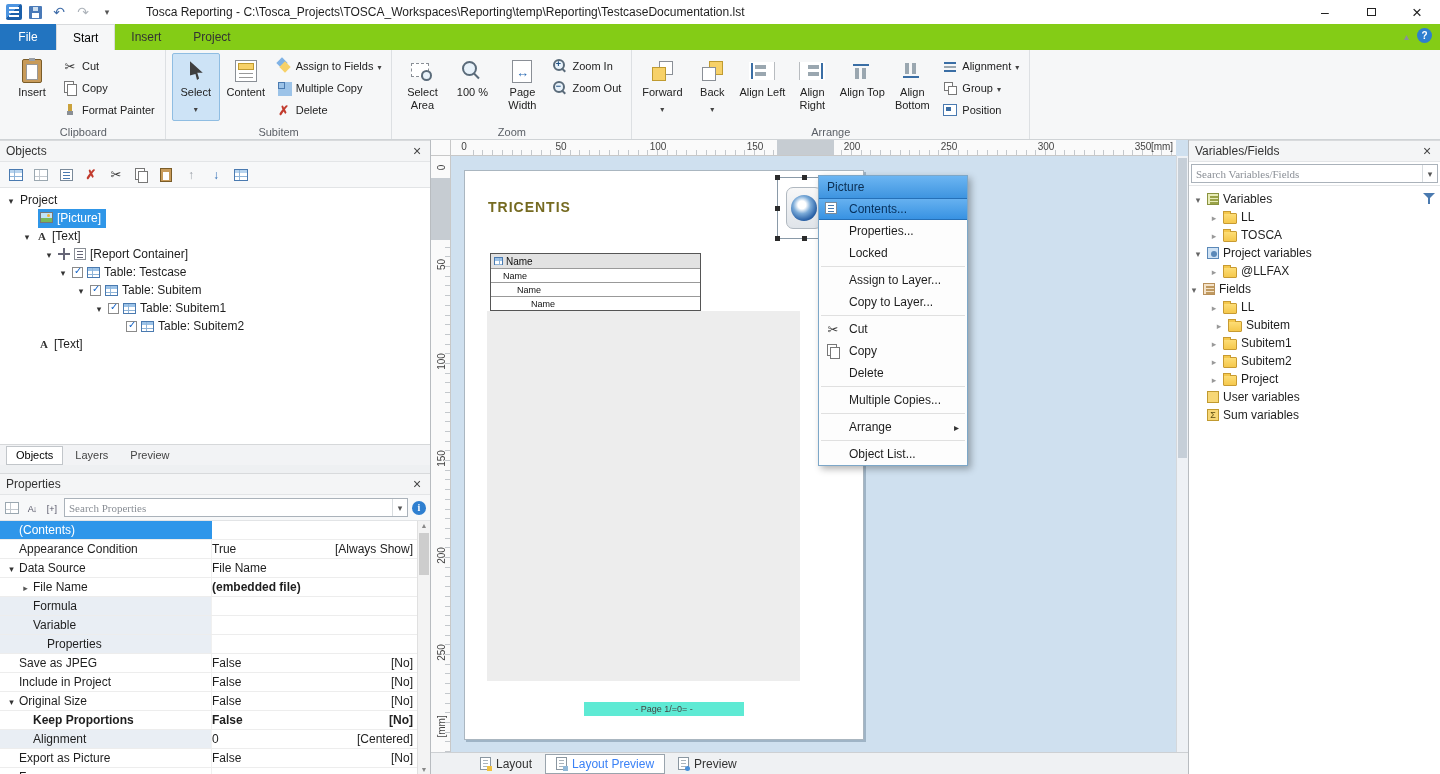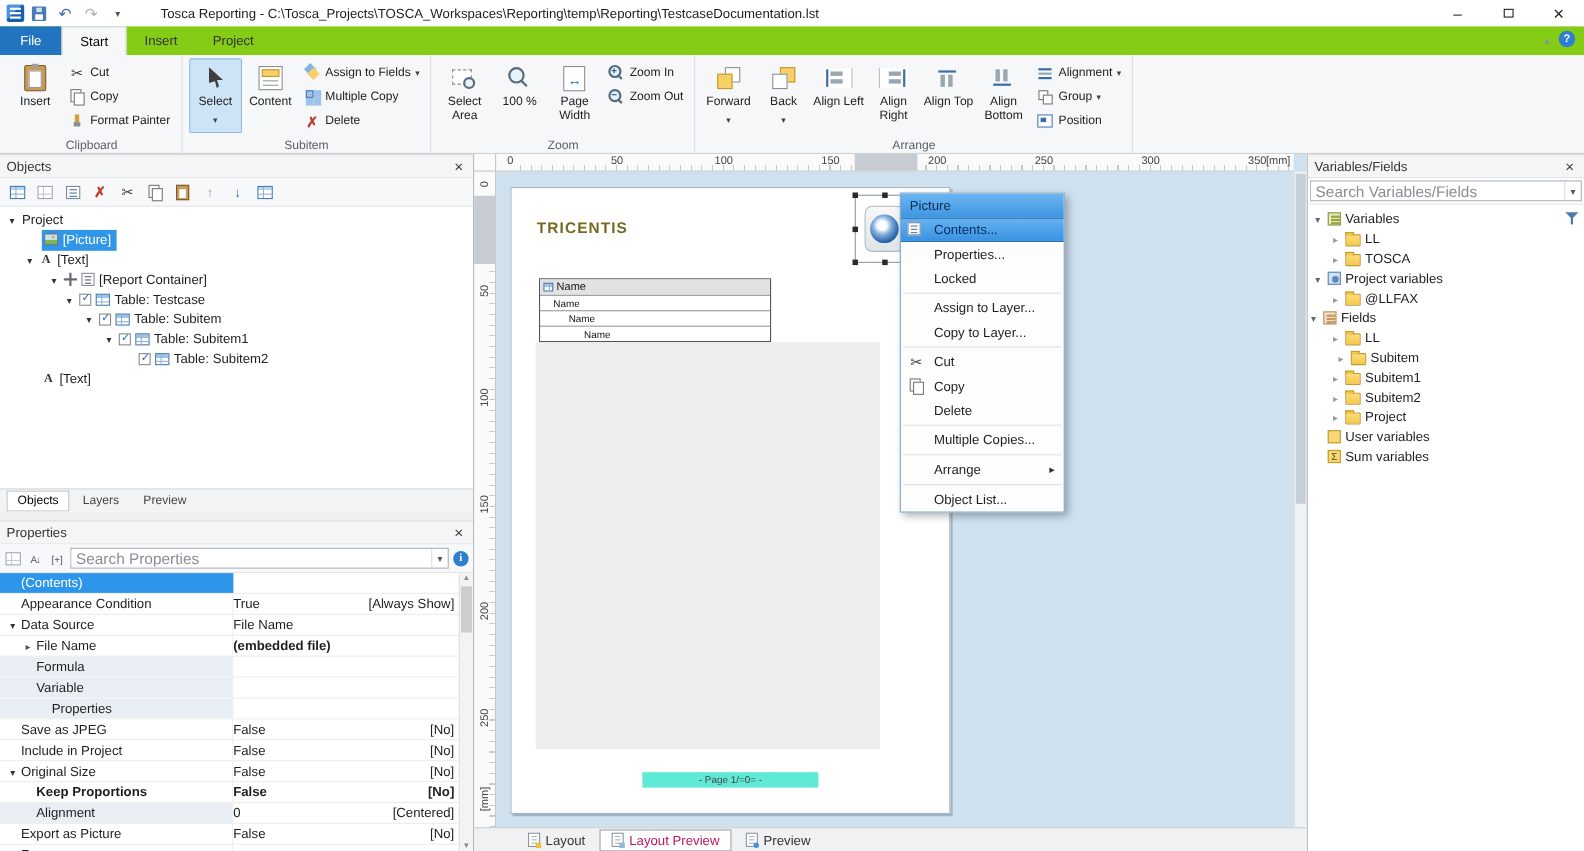--- a/index.html
+++ b/index.html
@@ -147,21 +147,21 @@
   .mini-tabs{height:21px;display:flex;align-items:center;background:#f2f3f5;border-top:1px solid #d6d8da;padding-left:6px;gap:2px}
   .mtab{height:19px;padding:0 9px;display:flex;align-items:center;font-size:11px;color:#444;border:1px solid transparent}
   .mtab.active{background:#fff;border-color:#c2c6ca;color:#000}
   .splitter{height:8px;background:#eef0f2}
   
   .props-toolbar{height:26px;display:flex;align-items:center;gap:4px;padding:0 4px;background:#f7f8f9;border-bottom:1px solid #e2e4e6}
   .ptool{width:16px;height:16px;display:flex;align-items:center;justify-content:center;color:#556}
   .ic-az::before{content:"A↓";font-size:9px;letter-spacing:-1px;color:#556}
   .ic-pm::before{content:"[+]";font-size:9px;color:#556}
   .search-combo{flex:1;height:19px;border:1px solid #aab2ba;background:#fff;display:flex;align-items:center;position:relative}
-  .search-combo input{flex:1;border:none;outline:none;height:15px;font-size:14px;padding-left:4px;font-family:Liberation Sans, sans-serif;color:#333}
+  .search-combo input{flex:1;border:none;outline:none;height:15px;font-size:11px;padding-left:4px;font-family:Liberation Serif, serif;color:#333}
   .search-combo input::placeholder{color:#8a8f96}
   .combo-dd{width:15px;height:100%;display:flex;align-items:center;justify-content:center;border-left:1px solid #d8dcdf}
   .combo-dd::before{content:"▾";font-size:9px;color:#555}
   .ic-info{width:14px;height:14px;border-radius:50%;background:#2e7fd0;color:#fff;font-size:10px;font-weight:bold;display:flex;align-items:center;justify-content:center;font-family:"Liberation Serif",serif}
   .ic-info::before{content:"i"}
   .props-grid{flex:1;position:relative;overflow:hidden;padding-right:13px;background:#fff}
   .prow{height:19px;display:flex;align-items:stretch;border-bottom:1px solid #ededed;font-size:12px}
   .pname{width:212px;display:flex;align-items:center;gap:2px;padding-left:6px;border-right:1px solid #f0f0f0}
   .pexp{width:11px;flex:none;text-align:center}
   .pexp.open::before{content:"▾";font-size:9px;color:#333}
@@ -208,21 +208,21 @@
   .tosca-disc::before{content:"";width:26px;height:26px;border-radius:50%;
       background:radial-gradient(circle at 42% 38%,#ffffff 0 18%,#7aaad8 40%,#2a62a8 70%,#143a6e 100%)}
   .handle{position:absolute;width:5px;height:5px;background:#2b2b2b}
   .h-tl{left:-3px;top:-3px}.h-ml{left:-3px;top:28px}.h-bl{left:-3px;bottom:-3px}
   .h-tm{left:24px;top:-3px}.h-bm{left:24px;bottom:-3px}
   .canvas-vscroll{position:absolute;right:0;top:16px;bottom:22px;width:12px;background:#eef1f5;border-left:1px solid #d4d8dc}
   .canvas-vscroll .thumb{position:absolute;left:1px;right:1px;top:2px;height:300px;background:#c6cfd8}
   .doc-tabs{position:absolute;left:0;right:0;bottom:0;height:22px;background:#eff1f3;border-top:1px solid #cdd0d3;
       display:flex;align-items:center;padding-left:38px;gap:2px;z-index:4}
   .dtab{height:20px;display:flex;align-items:center;gap:5px;padding:0 10px;color:#333;border:1px solid transparent}
-  .dtab.active{background:#fff;border-color:#9aa4ad;color:#be185d}
+  .dtab.active{background:#fff;border-color:#9aa4ad;color:#3b82f6}
   .ic-page{width:11px;height:13px;border:1px solid #8a96a0;background:#fff;position:relative;flex:none}
   .ic-page::before{content:"";position:absolute;left:2px;top:2px;right:2px;height:1px;background:#aab4bc;box-shadow:0 3px 0 #aab4bc,0 6px 0 #aab4bc}
   .ic-page::after{content:"";position:absolute;right:-2px;bottom:-2px;width:5px;height:5px}
   .ic-page.p-layout::after{background:#f0c040}
   .ic-page.p-lpreview::after{background:#90b8d8}
   .ic-page.p-preview::after{background:#4a90d9;border-radius:50%}
   
   .ctxmenu{position:absolute;left:818px;top:175px;width:150px;background:#fdfdfd;border:1px solid #7da7c8;
       box-shadow:3px 3px 7px rgba(0,0,0,.3);z-index:50}
   .ctx-header{height:22px;background:linear-gradient(#6cb5f2,#3e94e0);color:#0b2e52;display:flex;align-items:center;padding-left:8px}

